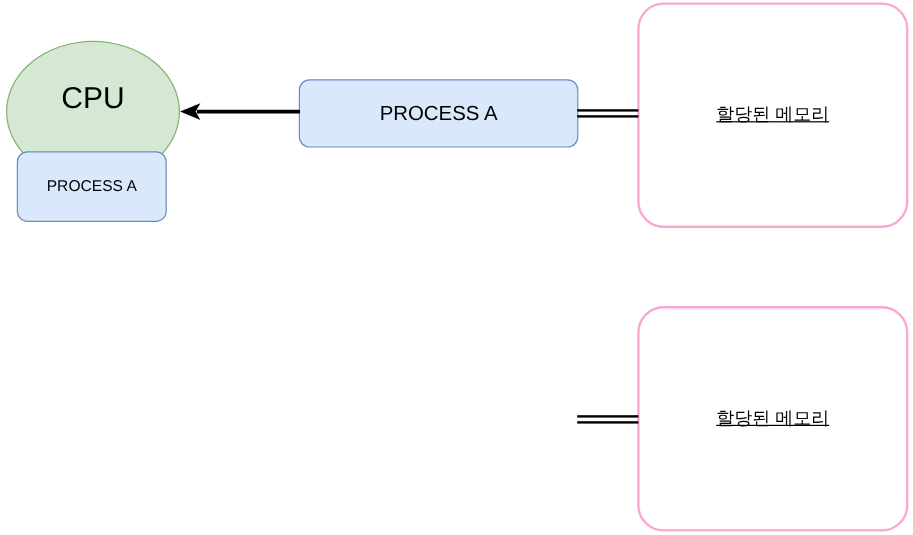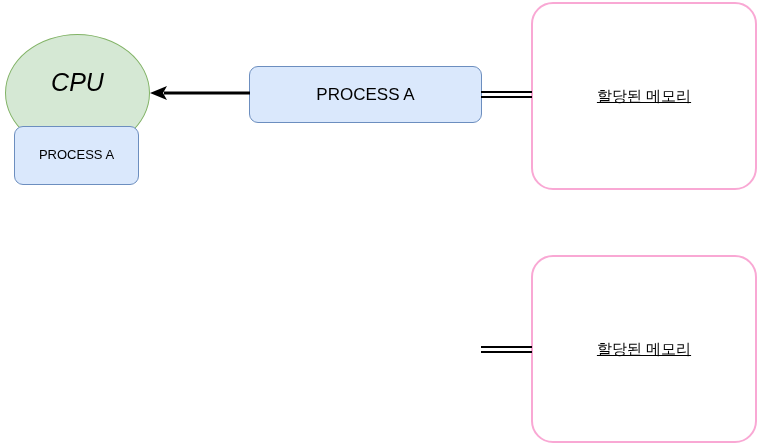--- a/index.html
+++ b/index.html
@@ -34,21 +34,20 @@
     left: 5px;
     top: 34px;
     width: 145px;
     height: 118px;
     background: #d5e8d4;
     border: 1px solid #82b366;
     border-radius: 50%;
     font-size: 25px;
     padding-bottom: 22px;
     z-index: 1;
-    font-style: italic;
   }
 
   
   #cpu-running-process {
     left: 14px;
     top: 126px;
     width: 125px;
     height: 59px;
     background: #dae8fc;
     border: 1px solid #6c8ebf;

